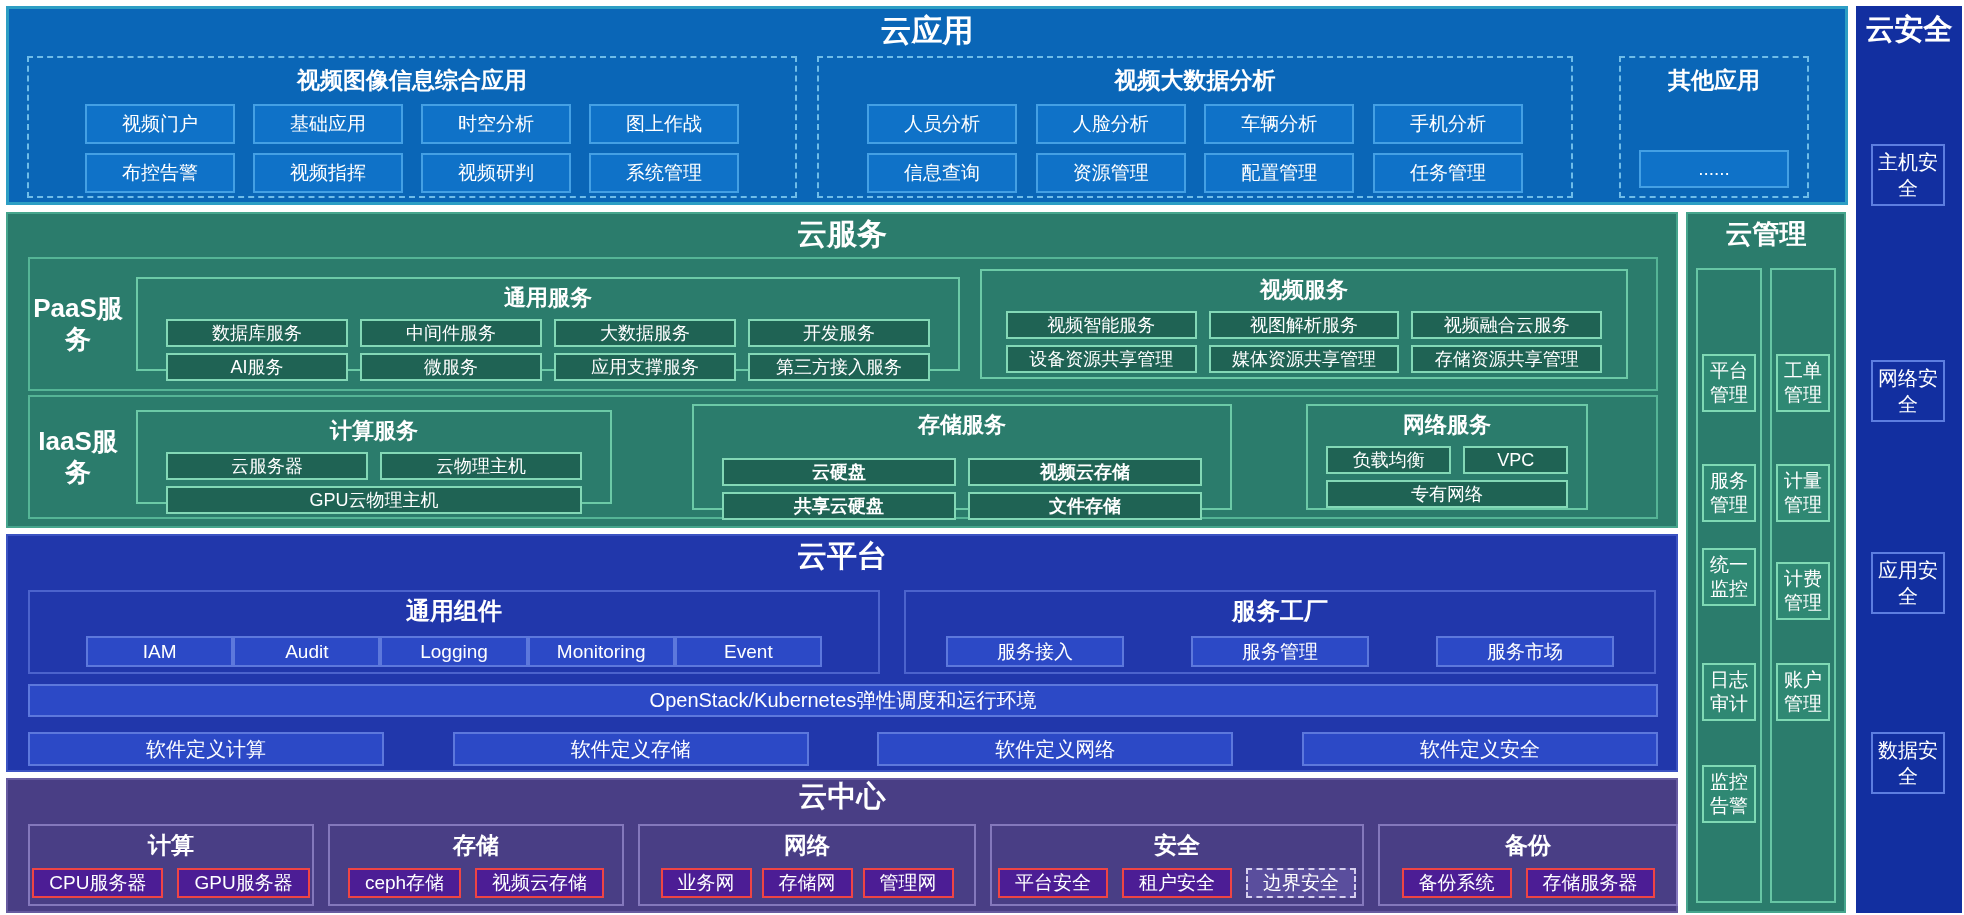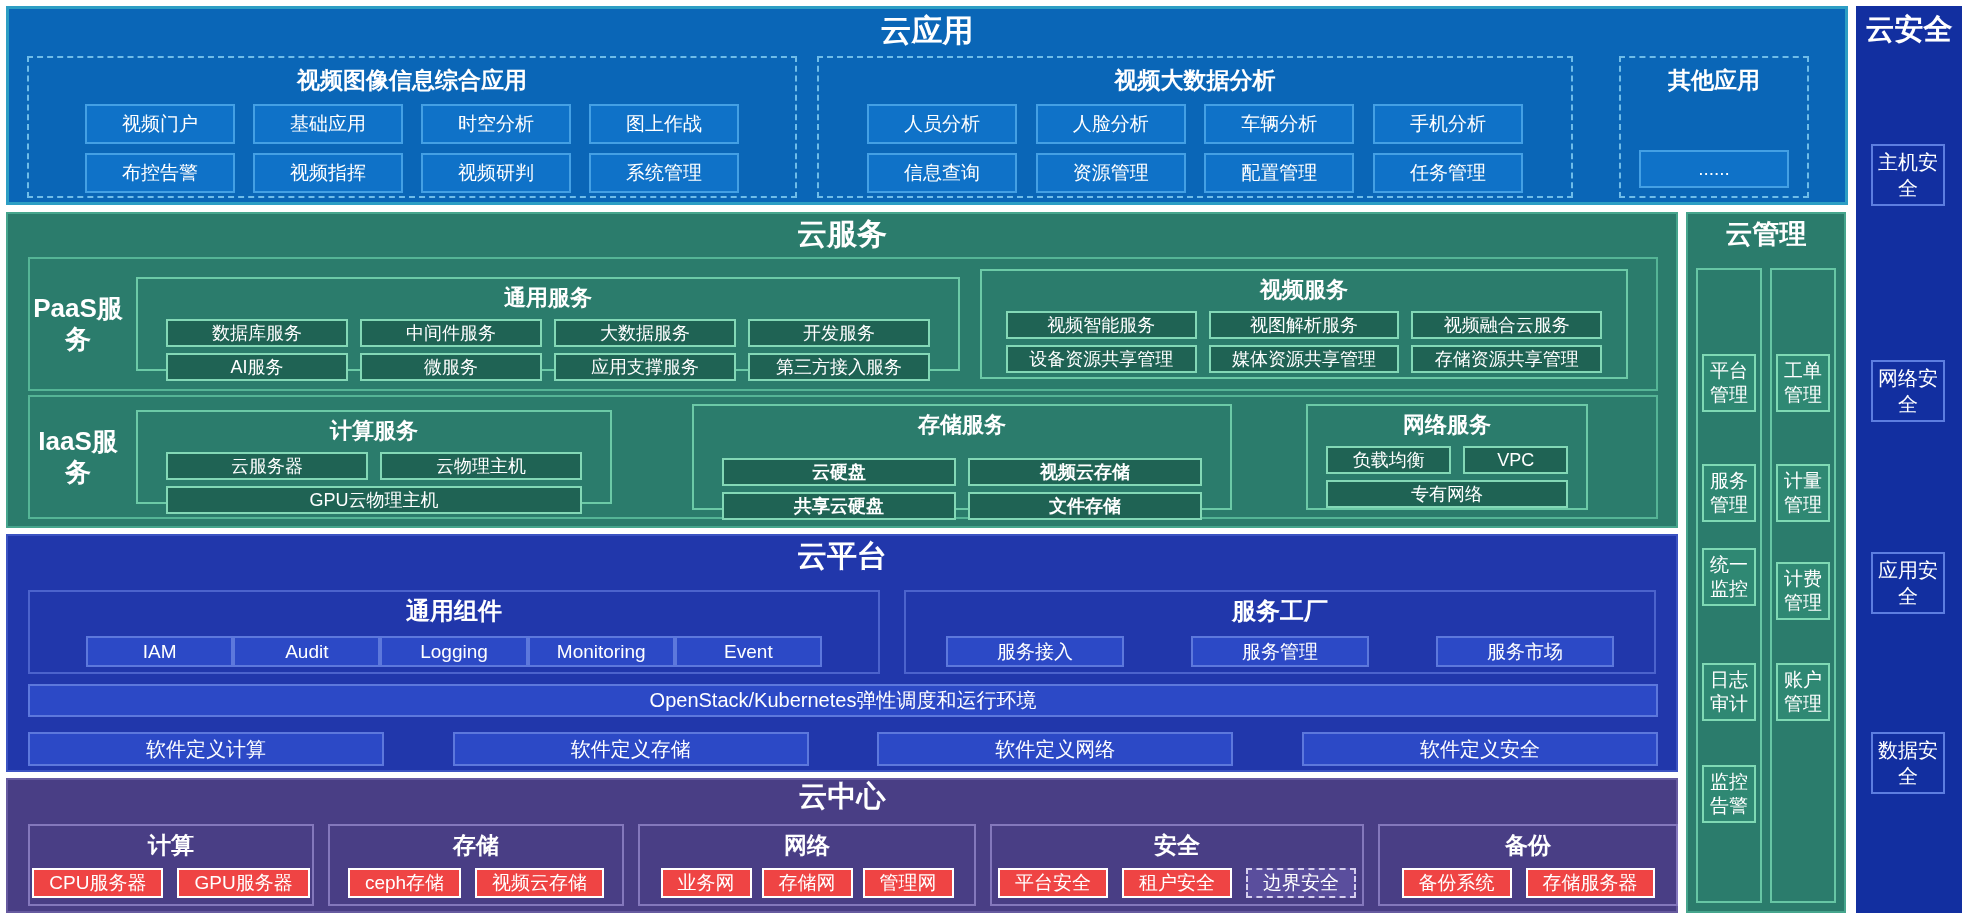--- a/index.html
+++ b/index.html
@@ -58,21 +58,21 @@
   .sdx-row{position:absolute;left:20px;top:196px;width:1630px;display:flex;justify-content:space-between;}
   .sdx-row .b-plat{width:356px;height:34px;font-size:20px;}
 
   
   #cloud-center{left:6px;top:778px;width:1672px;height:135px;background:#493e85;border:2px solid #665a9f;}
   #cloud-center .sec-title{top:1px;font-size:29px;}
   .ctr-panels{position:absolute;left:20px;top:44px;display:flex;gap:14px;}
   .ctr-panel{box-sizing:border-box;border:2px solid #8478bc;height:82px;}
   .ctr-panel .panel-title{font-size:23px;margin-top:4px;}
   .ctr-row{display:flex;justify-content:center;gap:14px;margin-top:7px;}
-  .b-ctr{background:#ef4444;border:2px solid #ffffff;height:30px;font-size:19px;padding:0 15px;}
+  .b-ctr{background:#4c1d95;border:2px solid #ef4444;height:30px;font-size:19px;padding:0 15px;}
   .b-ctr.wm{border:2px dashed #d6cfee;background:#5a4e9d;}
 
   
   #cloud-mgmt{left:1686px;top:212px;width:160px;height:701px;background:#2b7c6c;border:2px solid #46a58d;}
   #cloud-mgmt .sec-title{top:6px;font-size:27px;}
   .mgmt-strip{position:absolute;top:54px;bottom:8px;width:66px;box-sizing:border-box;border:2px solid #66c6a4;}
   .strip-1{left:8px;} .strip-2{left:82px;}
   .b-mgmt{position:absolute;left:4px;width:54px;height:58px;background:#2f8873;border:2px solid #7fd9b4;font-size:19px;line-height:1.25;white-space:normal;}
 
   

